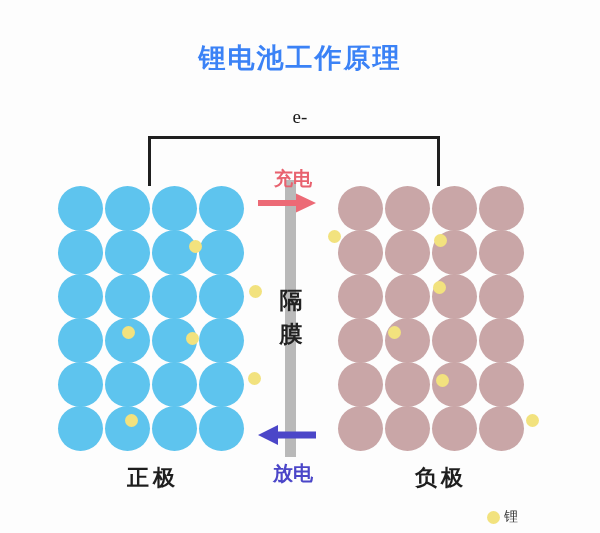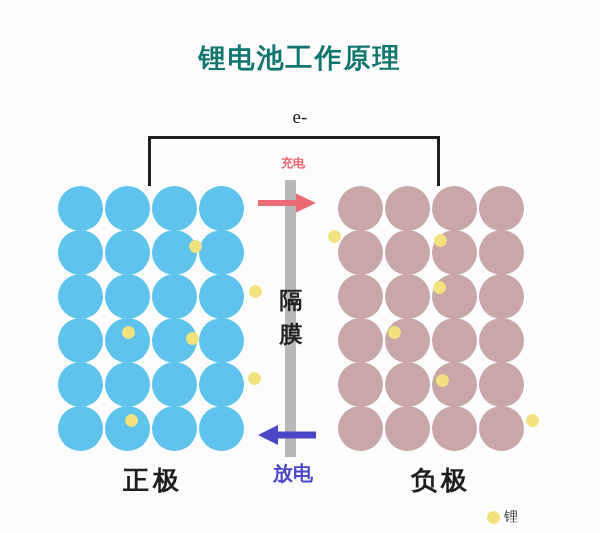--- a/index.html
+++ b/index.html
@@ -24,21 +24,21 @@
 
   
   .title {
     position: absolute;
     left: 0;
     top: 40px;
     width: 600px;
     text-align: center;
     font-size: 27px;
     font-weight: bold;
-    color: #0f766e;
+    color: #3b82f6;
     letter-spacing: 2px;
     font-family: Liberation Serif, serif;
   }
 
   
   .e-label {
     position: absolute;
     left: 0;
     top: 106px;
     width: 600px;
@@ -80,24 +80,24 @@
     line-height: 34px;
     font-family: "DejaVu Serif", "Liberation Serif", serif;
     letter-spacing: 0;
   }
   .separator-text span { display: block; }
 
   
   .charge-label {
     position: absolute;
     left: 248px;
-    top: 155px;
+    top: 166px;
     width: 90px;
     text-align: center;
-    font-size: 12px;
+    font-size: 19px;
     font-weight: bold;
     color: #e8626f;
     font-family: "DejaVu Serif", "Liberation Serif", serif;
   }
   .charge-arrow {
     position: absolute;
     left: 258px;
     top: 192px;
     width: 58px;
     height: 22px;
@@ -143,21 +143,21 @@
     width: 13px;
     height: 13px;
     border-radius: 50%;
     background: #f2e27e;
   }
 
   
   .electrode-label {
     position: absolute;
     top: 463px;
-    font-size: 26px;
+    font-size: 22px;
     font-weight: bold;
     color: #1e1e1e;
     letter-spacing: 4px;
     font-family: "DejaVu Serif", "Liberation Serif", serif;
     text-align: center;
   }
   #label-cathode { left: 78px; width: 150px; }
   #label-anode  { left: 366px; width: 150px; font-family: Liberation Serif, serif; }
 
   

